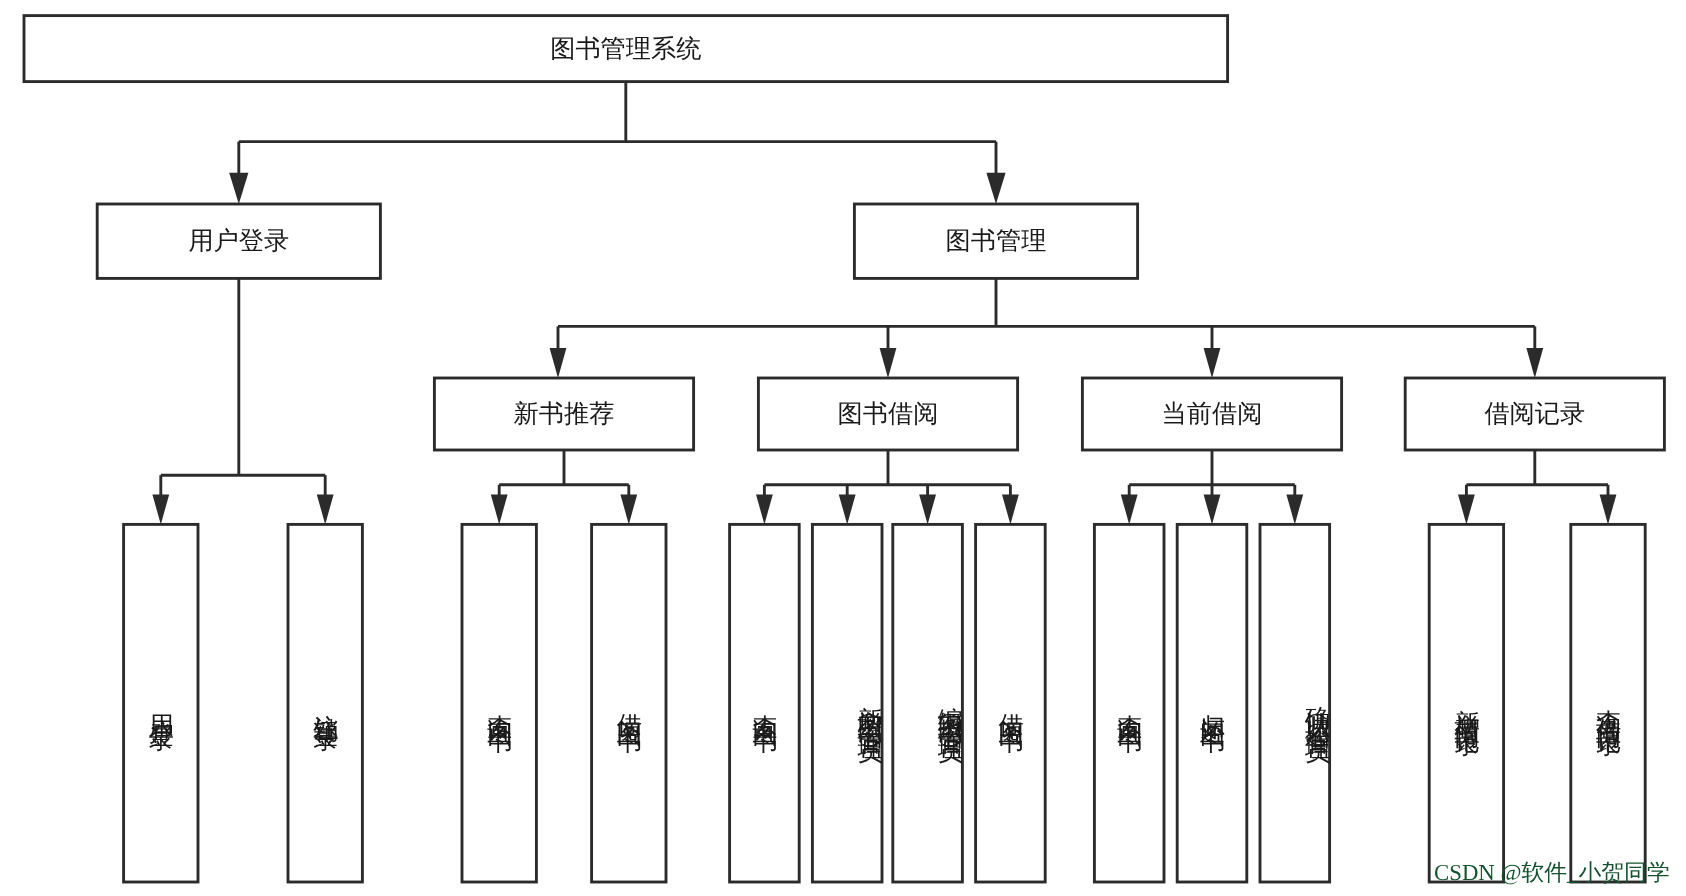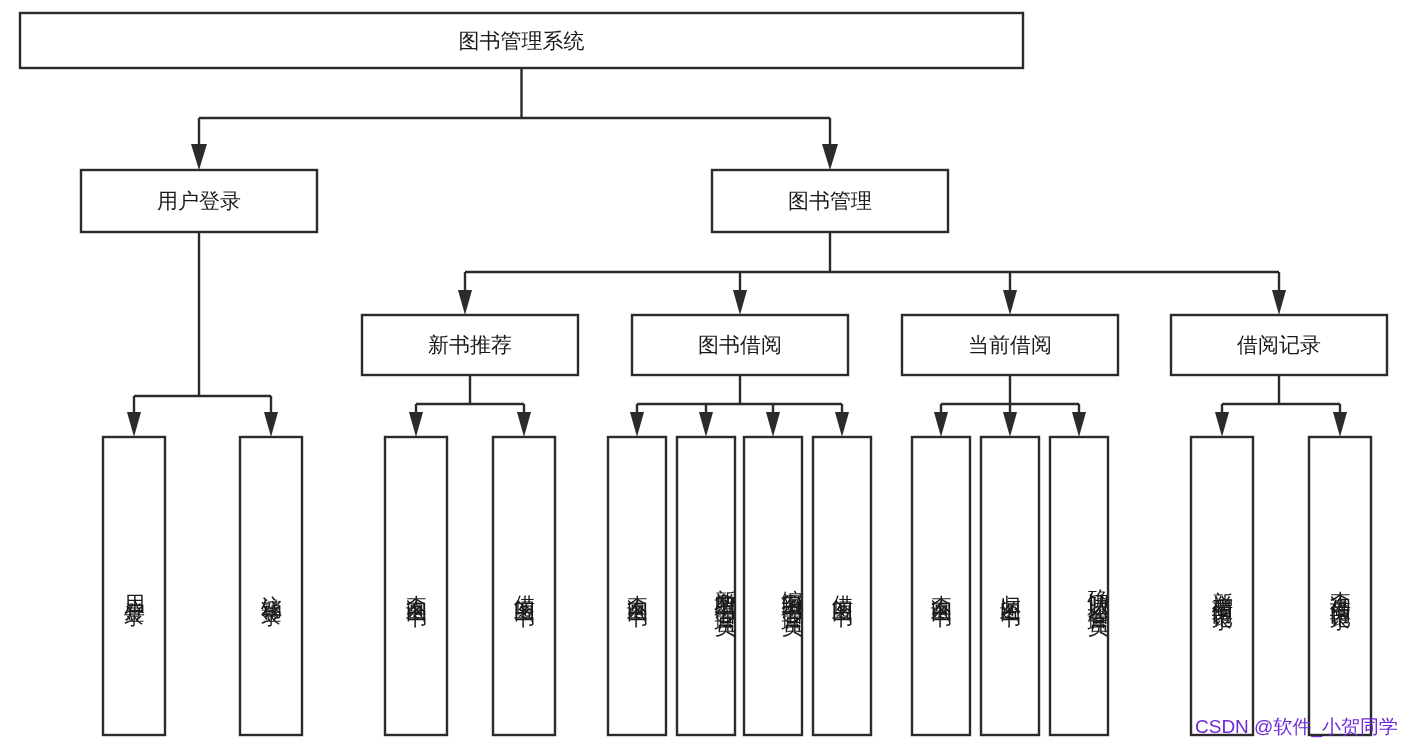--- a/index.html
+++ b/index.html
@@ -60,23 +60,23 @@
     letter-spacing: 4px;
     display: flex;
     align-items: center;
     justify-content: center;
     text-align: center;
     pointer-events: none;
     user-select: none;
   }
   .watermark {
     position: absolute;
-    font-family: Liberation Sans, sans-serif;
+    font-family: Liberation Serif, serif;
     font-size: 19px;
-    color: #6d28d9;
+    color: #14532d;
     white-space: nowrap;
     user-select: none;
   }
 </style>
 </head>
 <body>
 
 <div id="canvas">
 
   <svg class="diagram" viewBox="0 0 1405 747">

